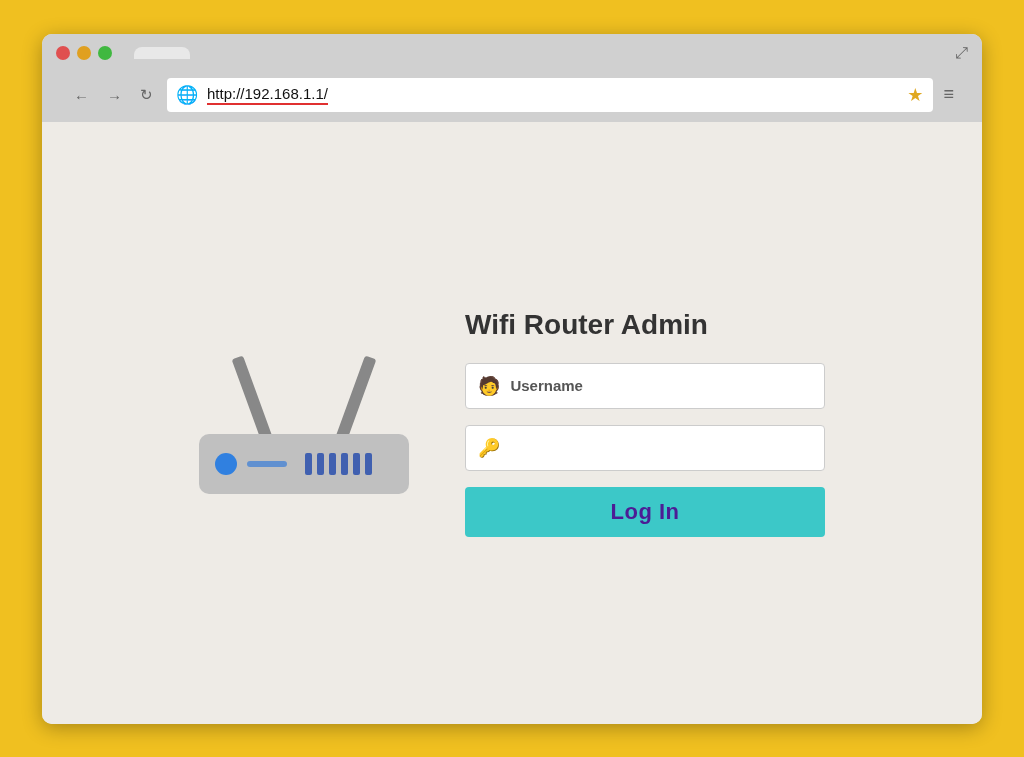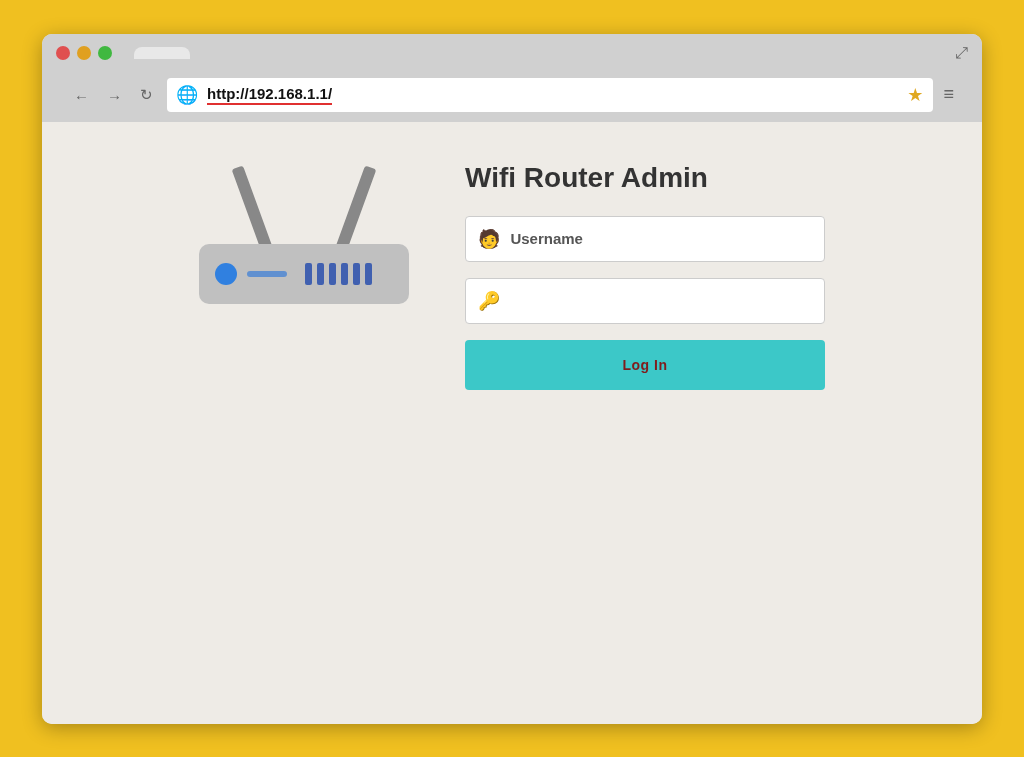--- a/index.html
+++ b/index.html
@@ -99,21 +99,21 @@
       border: none;
       position: relative;
     }
 
     .globe-icon {
       font-size: 18px;
     }
 
     .url-text {
       font-size: 15px;
-      font-weight: bold;
+      font-weight: normal;
       color: #111;
       text-decoration: none;
       border-bottom: 2px solid #e03030;
       padding-bottom: 1px;
     }
 
     .star-icon {
       margin-left: auto;
       font-size: 18px;
       color: #e0a820;
@@ -122,20 +122,21 @@
     .menu-icon {
       font-size: 18px;
       color: #666;
     }
 
     
     .page-content {
       flex: 1;
       background: #eeebe6;
       display: flex;
+      align-items: center;
       justify-content: center;
       padding: 40px;
       gap: 56px;
     }
 
     
     .router-illustration {
       display: flex;
       flex-direction: column;
       align-items: center;
@@ -248,25 +249,25 @@
       width: 100%;
     }
 
     .input-field::placeholder {
       color: #555;
       font-weight: bold;
     }
 
     .login-btn {
       background: #3cc8c8;
-      color: #7f1d1d;
+      color: #4c1d95;
       border: none;
       border-radius: 4px;
       height: 50px;
-      font-size: 14px;
+      font-size: 22px;
       font-weight: bold;
       cursor: pointer;
       letter-spacing: 0.5px;
     }
   </style>
 </head>
 <body>
 
 <div class="browser-window">
 

